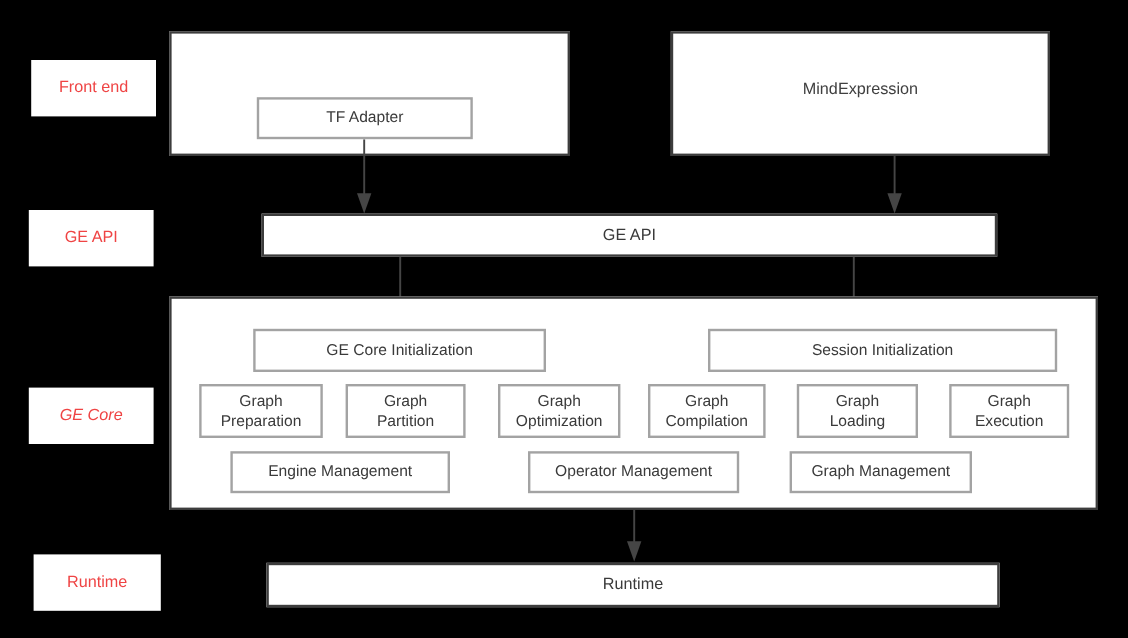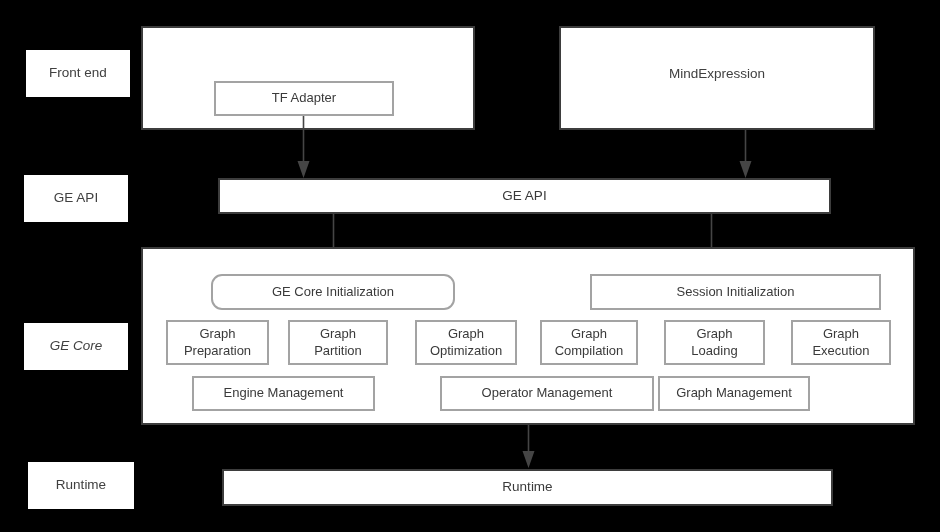--- a/index.html
+++ b/index.html
@@ -23,21 +23,21 @@
     align-items: center;
     justify-content: center;
     text-align: center;
     color: #3a3a3a;
     line-height: 1.25;
     white-space: pre-line;
   }
   .layer-label {
     border: none;
     font-size: 13.5px;
-    color: #404040;
+    color: #ef4444;
   }
   .outer {
     border: 2px solid #3d3d3d;
     align-items: flex-start;
     justify-content: center;
   }
   .outer > .outer-title {
     margin-top: 28px;
     font-size: 13.5px;
     color: #404040;
@@ -103,21 +103,21 @@
 
   <div class="arrow" style="left:703px; top:214px;">
     <svg width="17" height="60" viewBox="0 0 17 60">
       <line x1="8.5" y1="0" x2="8.5" y2="47" stroke="#454545" stroke-width="1.6"></line>
       <polygon points="8.5,59 2.5,42 14.5,42" fill="#454545"></polygon>
     </svg>
   </div>
 
   <div class="box outer" style="left:141px; top:247px; width:774px; height:178px;"></div>
 
-  <div class="box inner" style="left:211px; top:274px; width:244px; height:36px;border-radius:11px;">GE Core Initialization</div>
+  <div class="box inner" style="left:211px; top:274px; width:244px; height:36px;">GE Core Initialization</div>
 
   <div class="box inner" style="left:590px; top:274px; width:291px; height:36px;">Session Initialization</div>
 
   <div class="box inner" style="left:166px; top:320px; width:103px; height:45px;">Graph
 Preparation</div>
 
   <div class="box inner" style="left:288px; top:320px; width:100px; height:45px;">Graph
 Partition</div>
 
   <div class="box inner" style="left:415px; top:320px; width:102px; height:45px;">Graph
@@ -127,21 +127,21 @@
 Compilation</div>
 
   <div class="box inner" style="left:664px; top:320px; width:101px; height:45px;">Graph
 Loading</div>
 
   <div class="box inner" style="left:791px; top:320px; width:100px; height:45px;">Graph
 Execution</div>
 
   <div class="box inner" style="left:192px; top:376px; width:183px; height:35px;">Engine Management</div>
 
-  <div class="box inner" style="left:440px; top:376px; width:214px; height:35px;">Operator Management</div>
+  <div class="box inner" style="left:440px; top:376px; width:176px; height:35px;">Operator Management</div>
 
   <div class="box inner" style="left:658px; top:376px; width:152px; height:35px;">Graph Management</div>
 
   <div class="arrow" style="left:520px; top:425px;">
     <svg width="17" height="44" viewBox="0 0 17 44">
       <line x1="8.5" y1="0" x2="8.5" y2="31" stroke="#454545" stroke-width="1.6"></line>
       <polygon points="8.5,43 2.5,26 14.5,26" fill="#454545"></polygon>
     </svg>
   </div>
 

